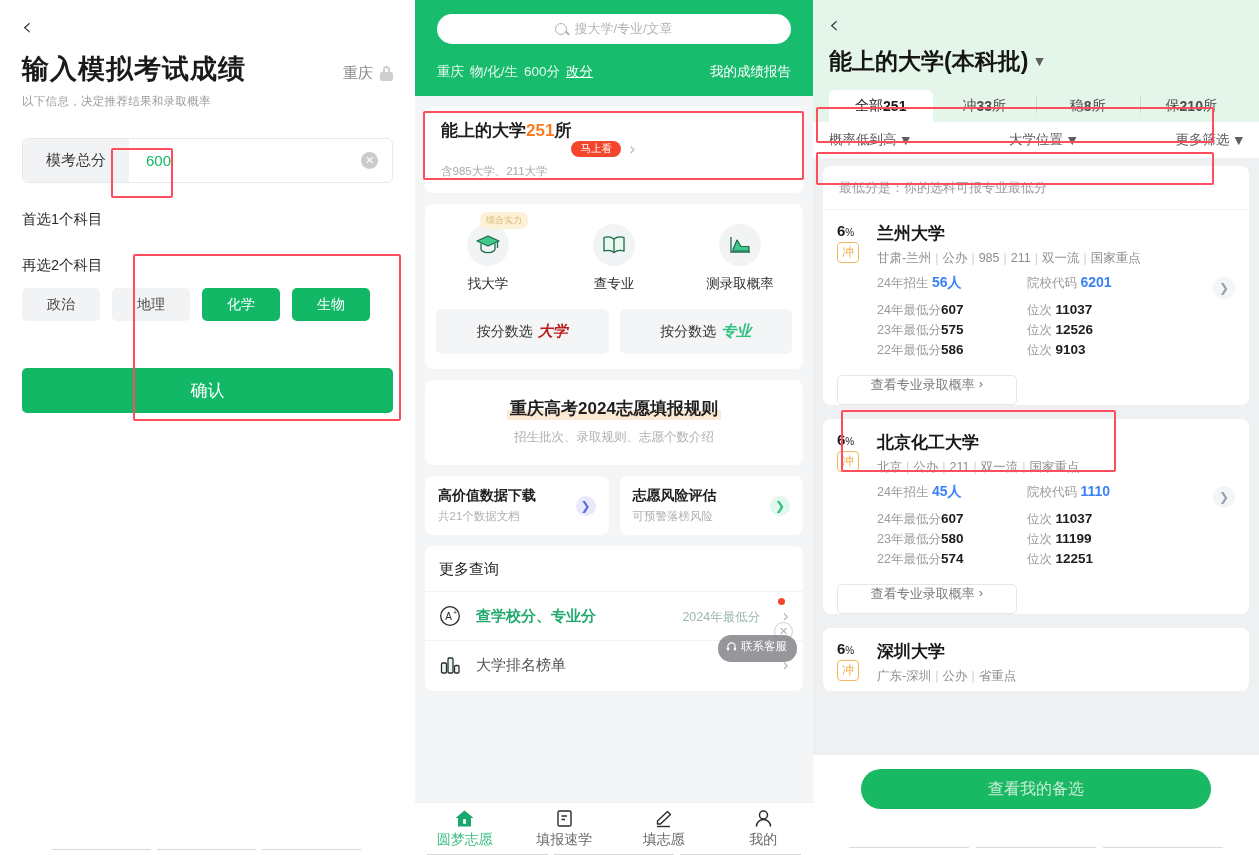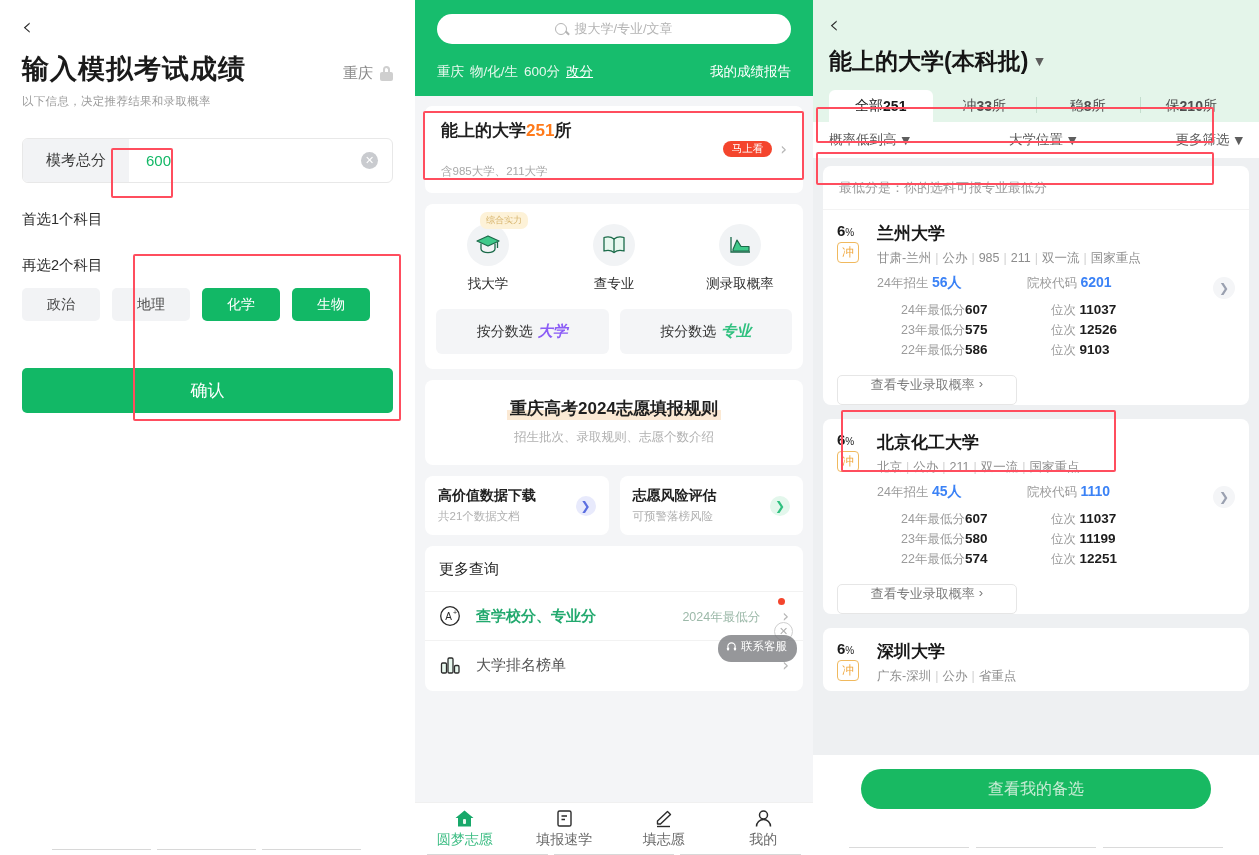--- a/index.html
+++ b/index.html
@@ -79,21 +79,21 @@
   .mag { width: 12px; height: 12px; border: 1.6px solid #b4b4b4; border-radius: 50%; position: relative; display: inline-block; }
   .mag::after { content: ""; position: absolute; width: 5px; height: 1.6px; background: #b4b4b4; transform: rotate(45deg); right: -4px; bottom: 0px; }
   .search-ph { font-size: 13px; color: #b4b4b4; }
   .mid-info { display: flex; align-items: center; justify-content: space-between; margin-top: 19px; }
   .mid-info-left { font-size: 13.5px; color: #e7f8ee; display: flex; align-items: baseline; gap: 6px; }
   .mid-info-left .chg { text-decoration: underline; color: #ffffff; }
   .mid-info-right { font-size: 13.5px; color: #ffffff; }
 
   .top-card {
     margin: 10px 10px 0; background: #fff; border-radius: 7px; padding: 13px 16px 14px;
-    display: flex; align-items: center; justify-content: space-between;
+    display: flex; align-items: center; justify-content: flex-start;
   }
   .tc-t1 { font-size: 17px; font-weight: bold; color: #1f1f1f; }
   .tc-t1 .num { color: #ff7a1a; }
   .tc-t1 .suf { color: #1f1f1f; }
   .tc-t2 { font-size: 11.5px; color: #a8a8a8; margin-top: 22px; }
   .tc-right { display: flex; align-items: center; gap: 8px; }
   .badge-red { background: #f4452d; color: #fff; font-size: 10.5px; border-radius: 9px; padding: 1px 9px; }
   .chev-gray { color: #b8b8b8; font-size: 17px; font-family: "DejaVu Sans", sans-serif; }
 
   .mid-card { margin: 11px 10px 0; background: #fff; border-radius: 8px; }
@@ -105,21 +105,21 @@
     position: absolute; top: -12px; left: 50%; margin-left: -8px;
     background: #fdf2d8; color: #d6b36a; font-size: 9px; border-radius: 7px; padding: 2px 6px; white-space: nowrap;
   }
   .score-pick-row { display: flex; gap: 11px; padding: 0 11px 15px; }
   .score-pick {
     flex: 1; height: 45px; background: #f4f5f7; border-radius: 6px;
     display: flex; align-items: center; justify-content: center; gap: 5px; position: relative; overflow: hidden;
   }
   .sp-t { font-size: 14px; color: #333; }
   .sp-h { font-size: 15px; font-weight: bold; font-style: italic; }
-  .sp-h.blue { color: #8b5cf6; }
+  .sp-h.blue { color: #b91c1c; }
   .sp-h.green { color: #2fc07f; }
 
   .rule-card { margin: 11px 10px 0; background: #fff; border-radius: 8px; padding: 17px 0 19px; text-align: center; }
   .rule-t { font-size: 17px; font-weight: bold; color: #1f1f1f; display: inline-block; background: linear-gradient(to top, #fbe9d4 42%, transparent 42%); padding: 0 3px; }
   .rule-s { font-size: 12.5px; color: #b0b0b0; margin-top: 9px; }
 
   .two-card-row { display: flex; gap: 11px; margin: 11px 10px 0; }
   .two-card { flex: 1; background: #fff; border-radius: 8px; padding: 11px 13px; display: flex; align-items: center; justify-content: space-between; }
   .tw-t { font-size: 14px; font-weight: bold; color: #1f1f1f; }
   .tw-s { font-size: 11.5px; color: #b0b0b0; margin-top: 4px; }
@@ -169,21 +169,21 @@
   .uni-pct small { font-size: 10px; font-weight: normal; }
   .uni-tag { margin-top: 3px; width: 22px; height: 21px; border: 1px solid #f0b95e; border-radius: 4px; color: #f0a63a; font-size: 12px; display: flex; align-items: center; justify-content: center; }
   .uni-body { flex: 1; }
   .uni-name { font-size: 17px; font-weight: bold; color: #181818; }
   .uni-meta { font-size: 12.5px; color: #8d8d8d; margin-top: 5px; }
   .uni-meta .sep { color: #d2d2d2; margin: 0 4px; }
   .uni-row2 { display: flex; font-size: 12.5px; color: #9b9b9b; margin-top: 7px; }
   .uni-row2 .c1 { width: 150px; }
   .uni-row2 b { color: #3b82f6; font-size: 14px; }
   .uni-scores { margin-top: 8px; }
-  .uni-sline { display: flex; font-size: 12.5px; color: #9b9b9b; line-height: 20px; margin-left: 24px; }
+  .uni-sline { display: flex; font-size: 12.5px; color: #9b9b9b; line-height: 20px; }
   .uni-sline .c1 { width: 150px; }
   .uni-sline b { color: #1c1c1c; font-size: 13.5px; }
   .uni-arrow { position: absolute; right: 14px; top: 50%; margin-top: -11px; width: 22px; height: 22px; border-radius: 50%; background: #f4f5f7; color: #9aa0b0; font-size: 12px; display: flex; align-items: center; justify-content: center; font-family: "DejaVu Sans", sans-serif; }
   .prob-btn { margin: 9px 14px 14px; height: 30px; width: 180px; border: 1px solid #e6e6e6; border-radius: 5px; font-size: 13px; color: #7a7a7a; display: flex; align-items: flex-start; justify-content: center; gap: 4px; }
 
   .r-bottom { position: absolute; left: 0; bottom: 0; width: 446px; height: 100px; background: #ffffff; }
   .r-bottom-btn { position: absolute; left: 48px; right: 48px; top: 14px; height: 40px; border-radius: 21px; background: #18b962; color: #c7ecd4; font-size: 16px; display: flex; align-items: center; justify-content: center; }
   .r-bottom-lines { position: absolute; left: 36px; right: 36px; bottom: 7px; display: flex; gap: 7px; }
   .r-bottom-lines i { flex: 1; height: 1.5px; background: #dadada; }
 </style>

